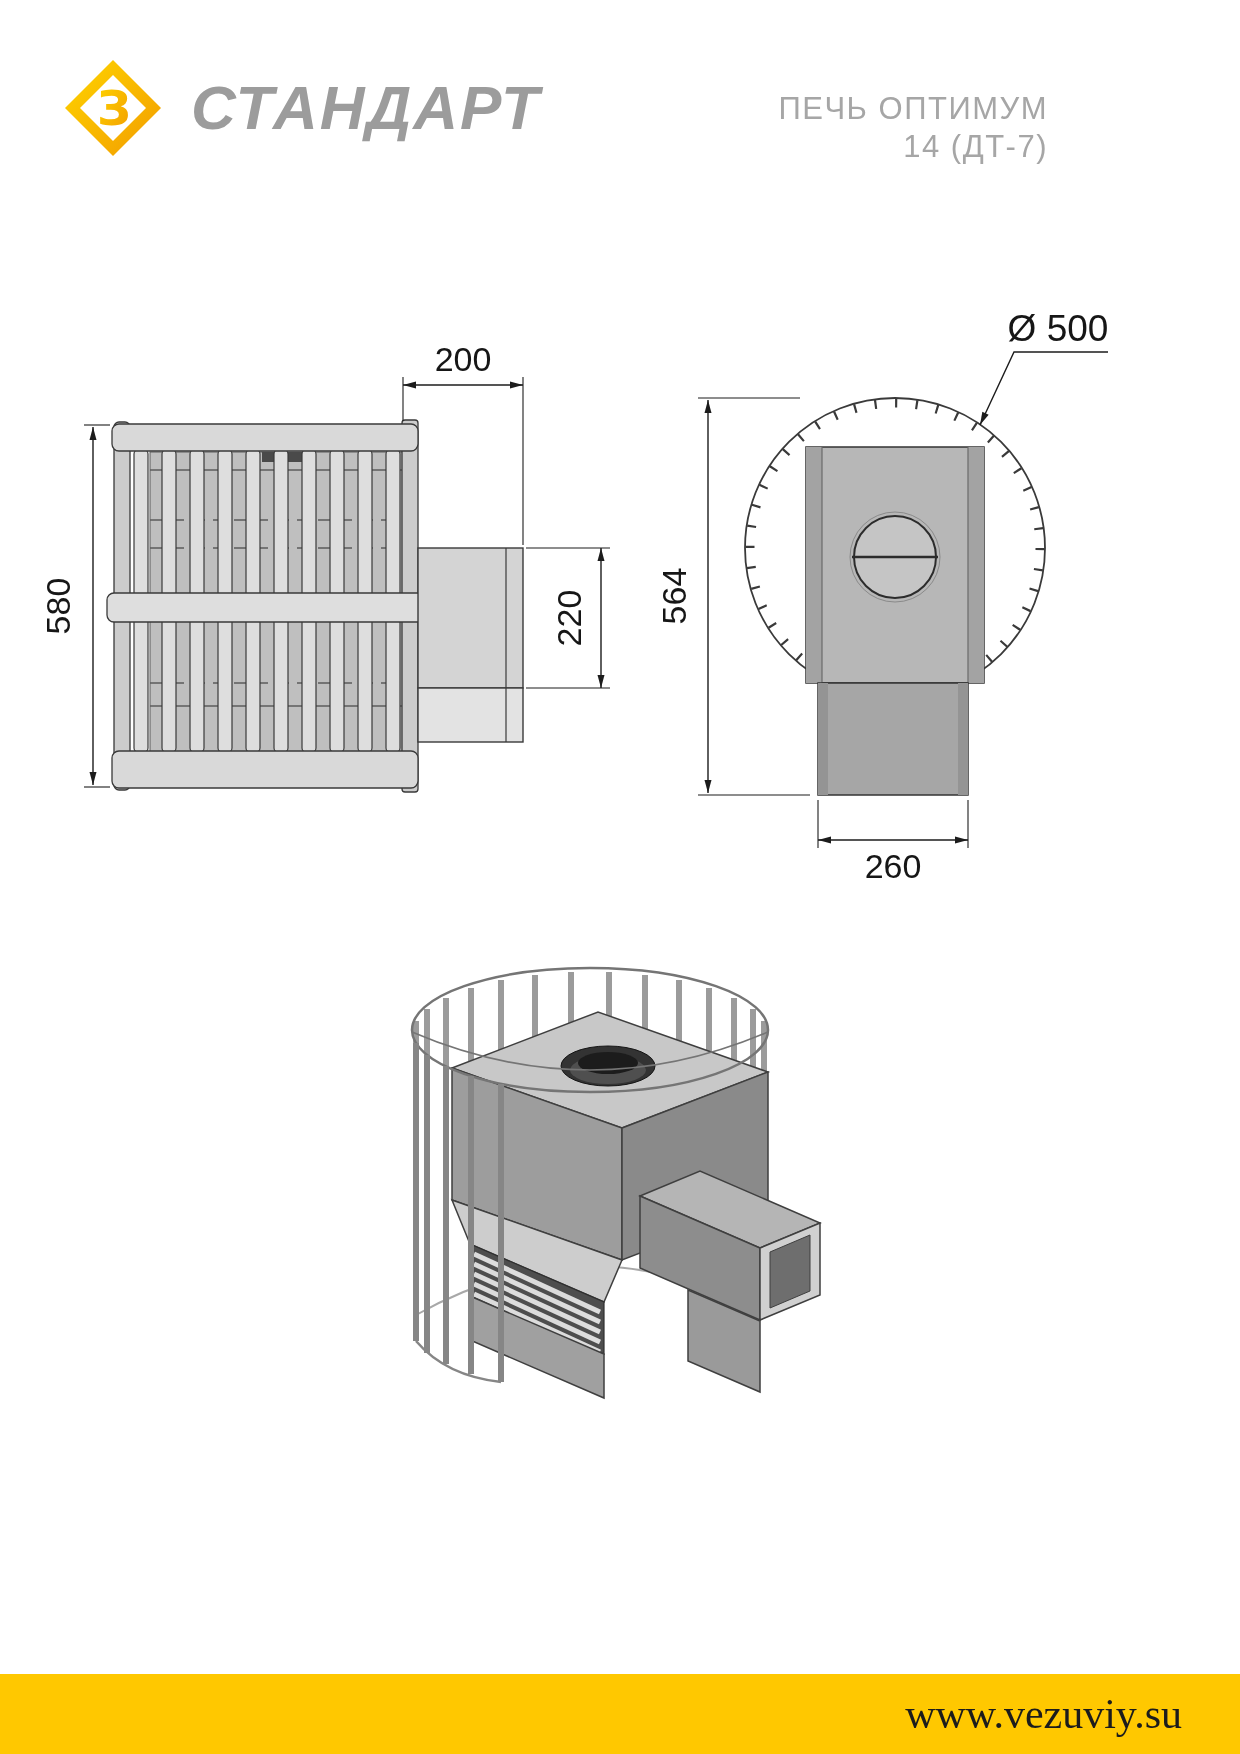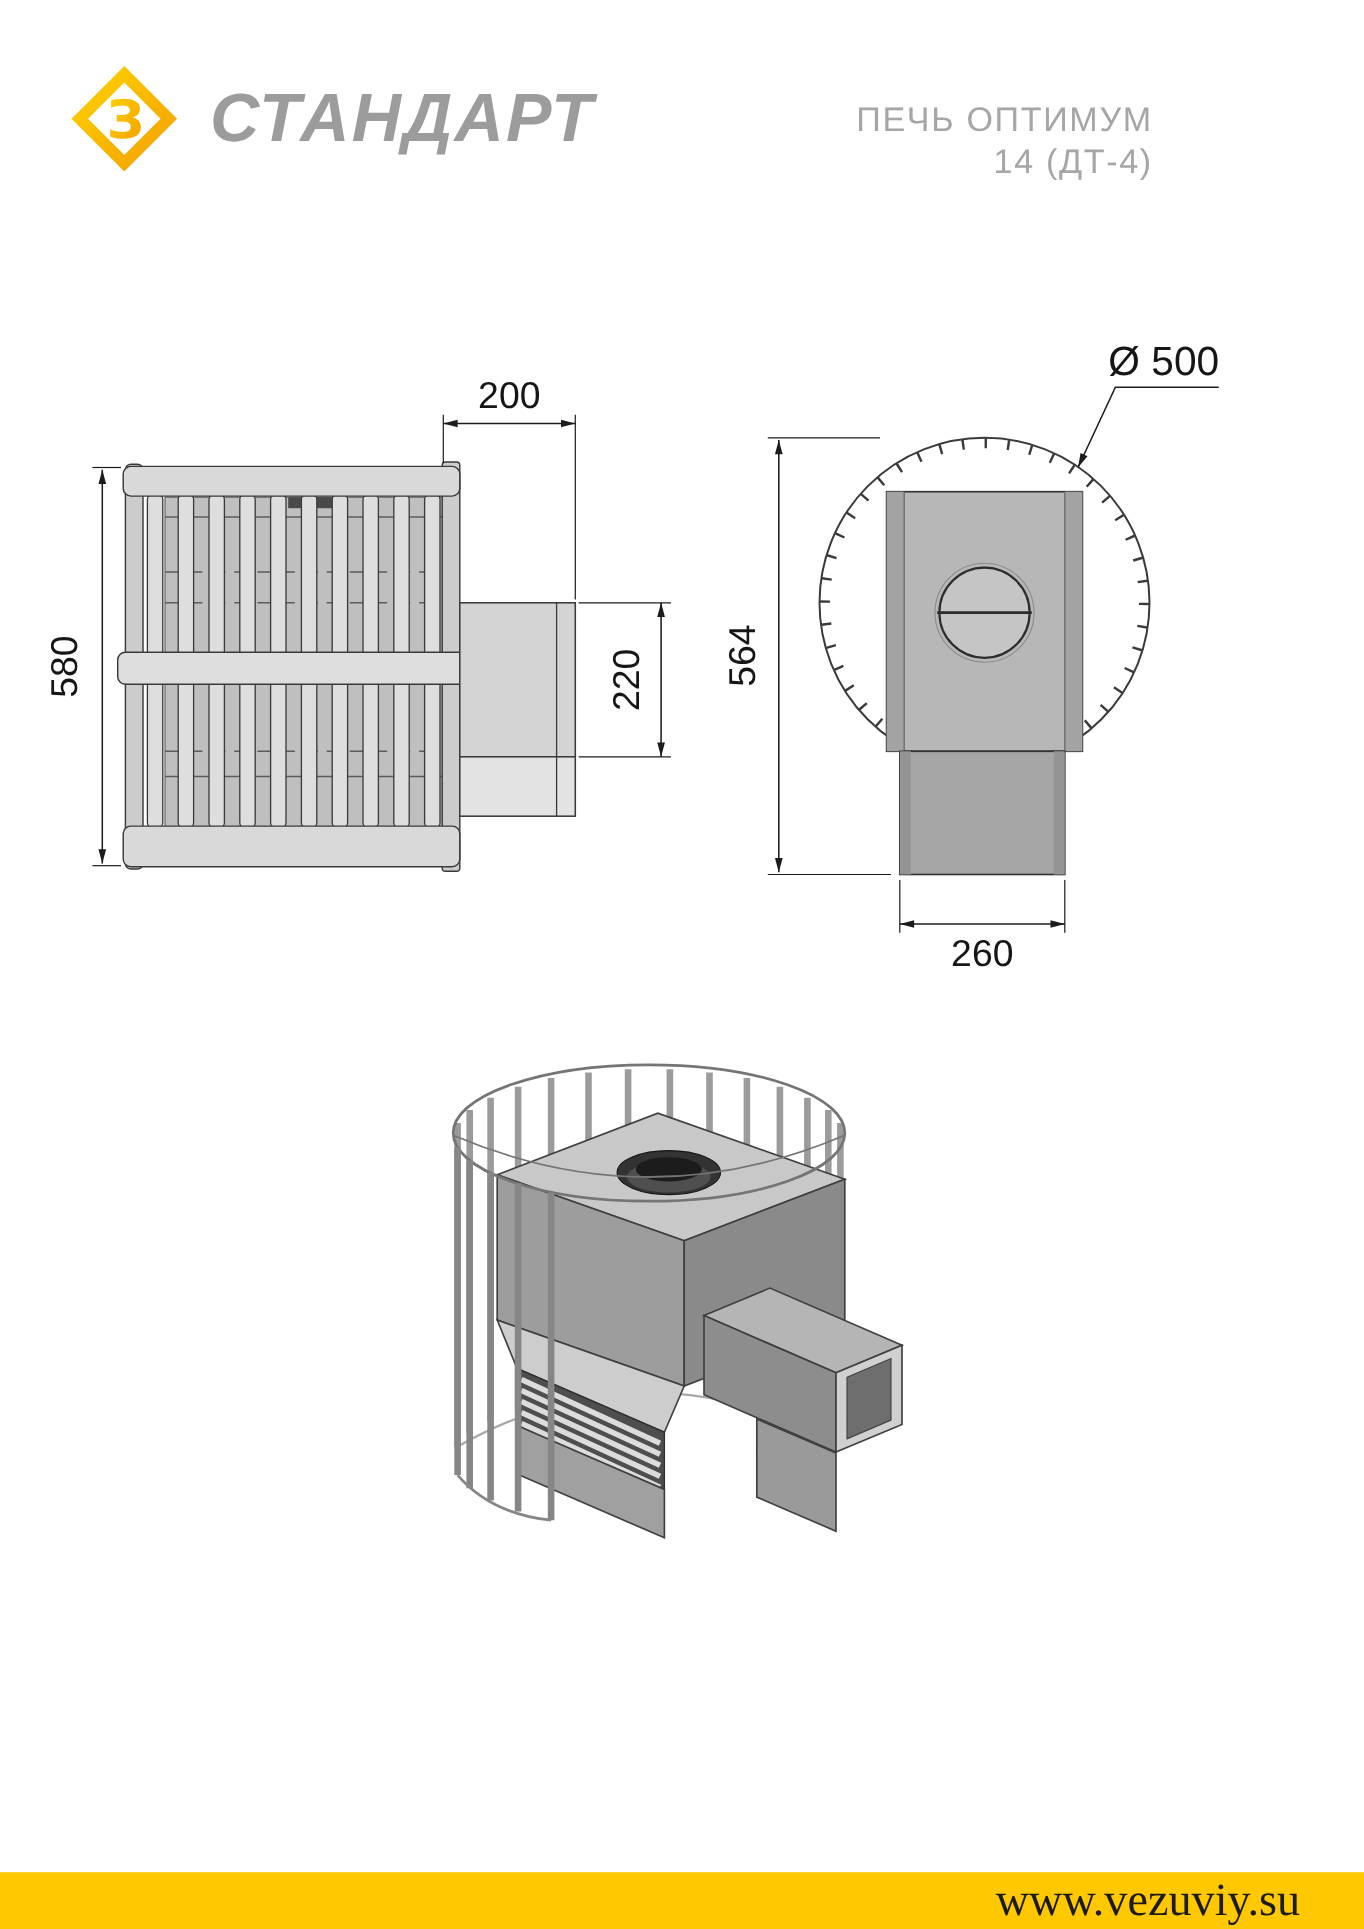--- a/index.html
+++ b/index.html
@@ -20,21 +20,21 @@
     color:var(--title_text,#a6a6a6); font-weight:400;
   }
   
   svg.drawing { position:absolute; left:0; top:0; }
   .dim      { font-family:"Liberation Sans", sans-serif; font-size:34px; fill:#161616; }
   .dim-big  { font-family:"Liberation Sans", sans-serif; font-size:37px; fill:#161616; }
   .dim-line { stroke:#1c1c1c; stroke-width:1.4; fill:none; }
   .ext-line { stroke:#1c1c1c; stroke-width:1.1; fill:none; }
   
   .footer {
-    position:absolute; left:0; right:0; bottom:0; height:52px;
+    position:absolute; left:0; right:0; bottom:0; height:80px;
     background:var(--accent,#ffc800);
     display:flex; align-items:center; justify-content:flex-end;
     padding-right:58px; box-sizing:border-box;
   }
   .footer-url { font-family:"Liberation Serif", serif; font-size:42px; color:var(--footer_text,#1c1c1c); }
 </style>
 </head>
 <body>
 
 <div class="page">
@@ -49,21 +49,21 @@
       </defs>
       <path d="M50,2 L98,50 L50,98 L2,50 Z" fill="url(#gold)"></path>
       <path d="M50,17 L83,50 L50,83 L17,50 Z" fill="#ffffff"></path>
       <text x="51" y="67" text-anchor="middle" font-family="DejaVu Sans, sans-serif" font-size="48" font-weight="bold" fill="url(#gold)">З</text>
     </svg>
     <div class="brand-word">СТАНДАРТ</div>
   </div>
 
   <div class="title">
     <div>ПЕЧЬ ОПТИМУМ</div>
-    <div>14 (ДТ-4)</div>
+    <div>14 (ДТ-7)</div>
   </div>
 
   <svg class="drawing" width="1240" height="1754" viewBox="0 0 1240 1754">
     <defs>
       <marker id="dimarrow" markerUnits="userSpaceOnUse" markerWidth="14" markerHeight="8" viewBox="0 0 14 8" refX="13.5" refY="4" orient="auto-start-reverse">
         <path d="M13.5,4 L0.5,0.5 L0.5,7.5 Z" fill="#1c1c1c"></path>
       </marker>
     </defs>
 
     <g>

